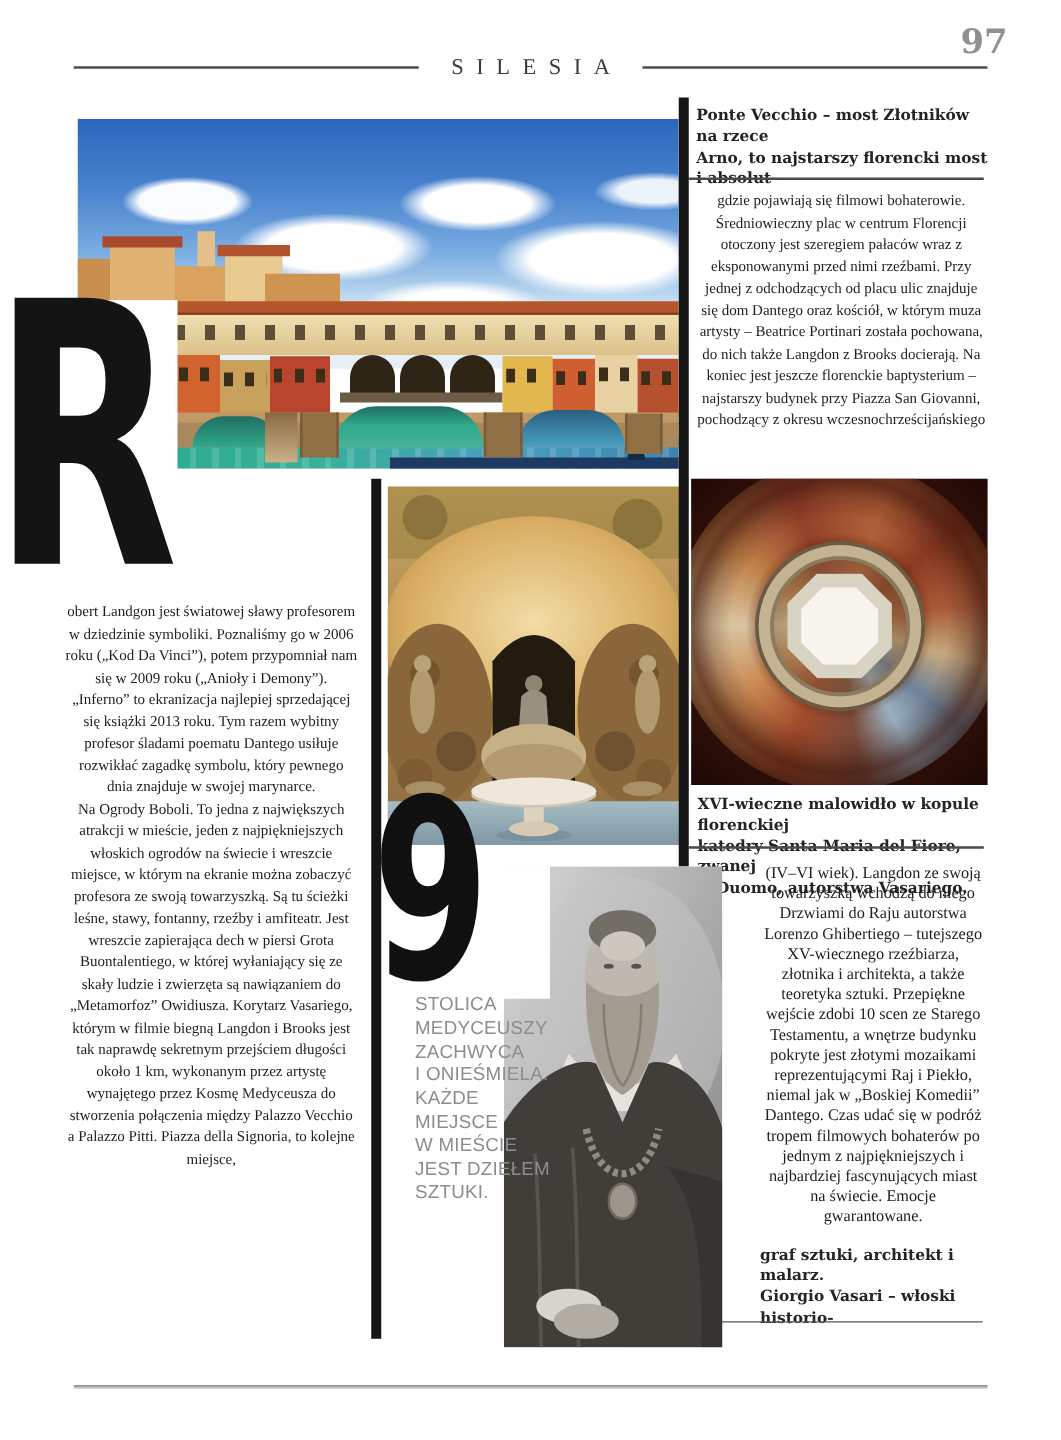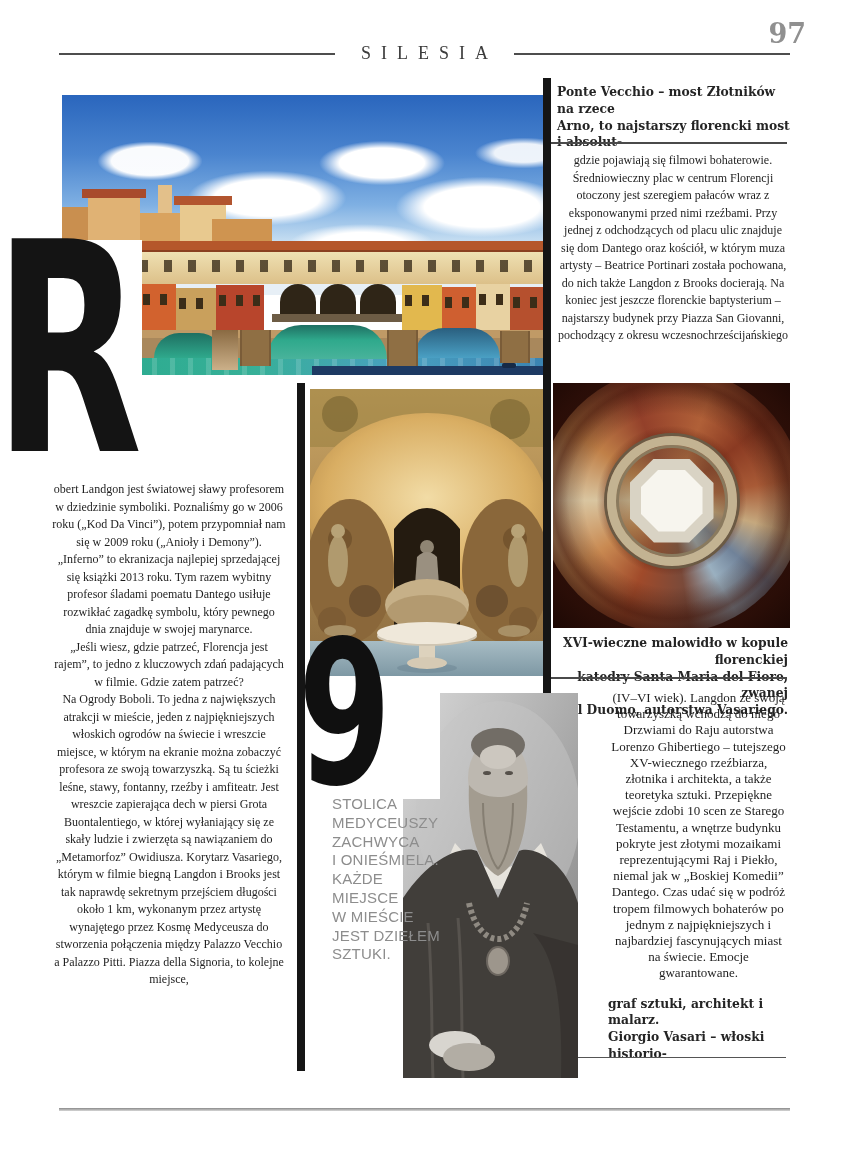--- a/index.html
+++ b/index.html
@@ -17,21 +17,21 @@
      font-size:27px;color:#909090;}
 
   
   .bar{background:#151515;z-index:4;}
   .bar-left{left:297px;top:383px;width:8px;height:688px;}
   .bar-right{left:543px;top:78px;width:8px;height:615px;}
 
   
   .cap{font-family:"DejaVu Serif",serif;font-weight:bold;font-size:12.3px;line-height:16.8px;color:#242424;}
   .cap-ponte{left:557px;top:84px;width:234px;}
-  .cap-dome{left:558px;top:635px;width:230px;text-align:right;}
+  .cap-dome{left:558px;top:635px;width:230px;text-align:left;}
   .cap-vasari{margin-top:14px;}
   .thin-rule{height:2px;background:#4a4a4a;}
   .rule-under-ponte-cap{left:551px;top:142px;width:236px;}
   .rule-under-dome-cap{left:551px;top:677px;width:236px;}
   .rule-under-right-col{left:573px;top:1057px;width:213px;height:1px;background:#555;}
   .footer-rule{left:59px;top:1108px;width:731px;height:3px;
      background:linear-gradient(180deg,#8a8a8a,#d6d6d6);}
 
   
   .body-txt{font-size:12px;line-height:17.5px;text-align:justify;}
@@ -179,21 +179,20 @@
 
   <div class="abs body-txt col-right-top">
     <p>gdzie pojawiają się filmowi bohaterowie. Średniowieczny plac w centrum Florencji otoczony jest szeregiem pałaców wraz z eksponowanymi przed nimi rzeźbami. Przy jednej z odchodzących od placu ulic znajduje się dom Dantego oraz kościół, w którym muza artysty – Beatrice Portinari została pochowana, do nich także Langdon z Brooks docierają. Na koniec jest jeszcze florenckie baptysterium – najstarszy budynek przy Piazza San Giovanni, pochodzący z okresu wczesnochrześcijańskiego</p>
   </div>
 
   <div class="abs dropcap-box"></div>
   <div class="abs dropcap">R</div>
 
   <div class="abs body-txt col-left">
     <p>obert Landgon jest światowej sławy profesorem w dziedzinie symboliki. Poznaliśmy go w 2006 roku („Kod Da Vinci”), potem przypomniał nam się w 2009 roku („Anioły i Demony”). „Inferno” to ekranizacja najlepiej sprzedającej się książki 2013 roku. Tym razem wybitny profesor śladami poematu Dantego usiłuje rozwikłać zagadkę symbolu, który pewnego dnia znajduje w swojej marynarce.</p>
-    <p>„Jeśli wiesz, gdzie patrzeć, Florencja jest rajem”, to jedno z kluczowych zdań padających w filmie. Gdzie zatem patrzeć?</p>
     <p>Na Ogrody Boboli. To jedna z największych atrakcji w mieście, jeden z najpiękniejszych włoskich ogrodów na świecie i wreszcie miejsce, w którym na ekranie można zobaczyć profesora ze swoją towarzyszką. Są tu ścieżki leśne, stawy, fontanny, rzeźby i amfiteatr. Jest wreszcie zapierająca dech w piersi Grota Buontalentiego, w której wyłaniający się ze skały ludzie i zwierzęta są nawiązaniem do „Metamorfoz” Owidiusza. Korytarz Vasariego, którym w filmie biegną Langdon i Brooks jest tak naprawdę sekretnym przejściem długości około 1 km, wykonanym przez artystę wynajętego przez Kosmę Medyceusza do stworzenia połączenia między Palazzo Vecchio a Palazzo Pitti. Piazza della Signoria, to kolejne miejsce,</p>
   </div>
 
   <div class="abs photo-grotto">
     <svg class="svg-fill" viewBox="0 0 235 287">
       <defs>
         <linearGradient id="ggrad" x1="0" y1="0" x2="0" y2="1">
           <stop offset="0" stop-color="#caa564"></stop>
             <stop offset="1" stop-color="#8a6a3e"></stop>
         </linearGradient>

